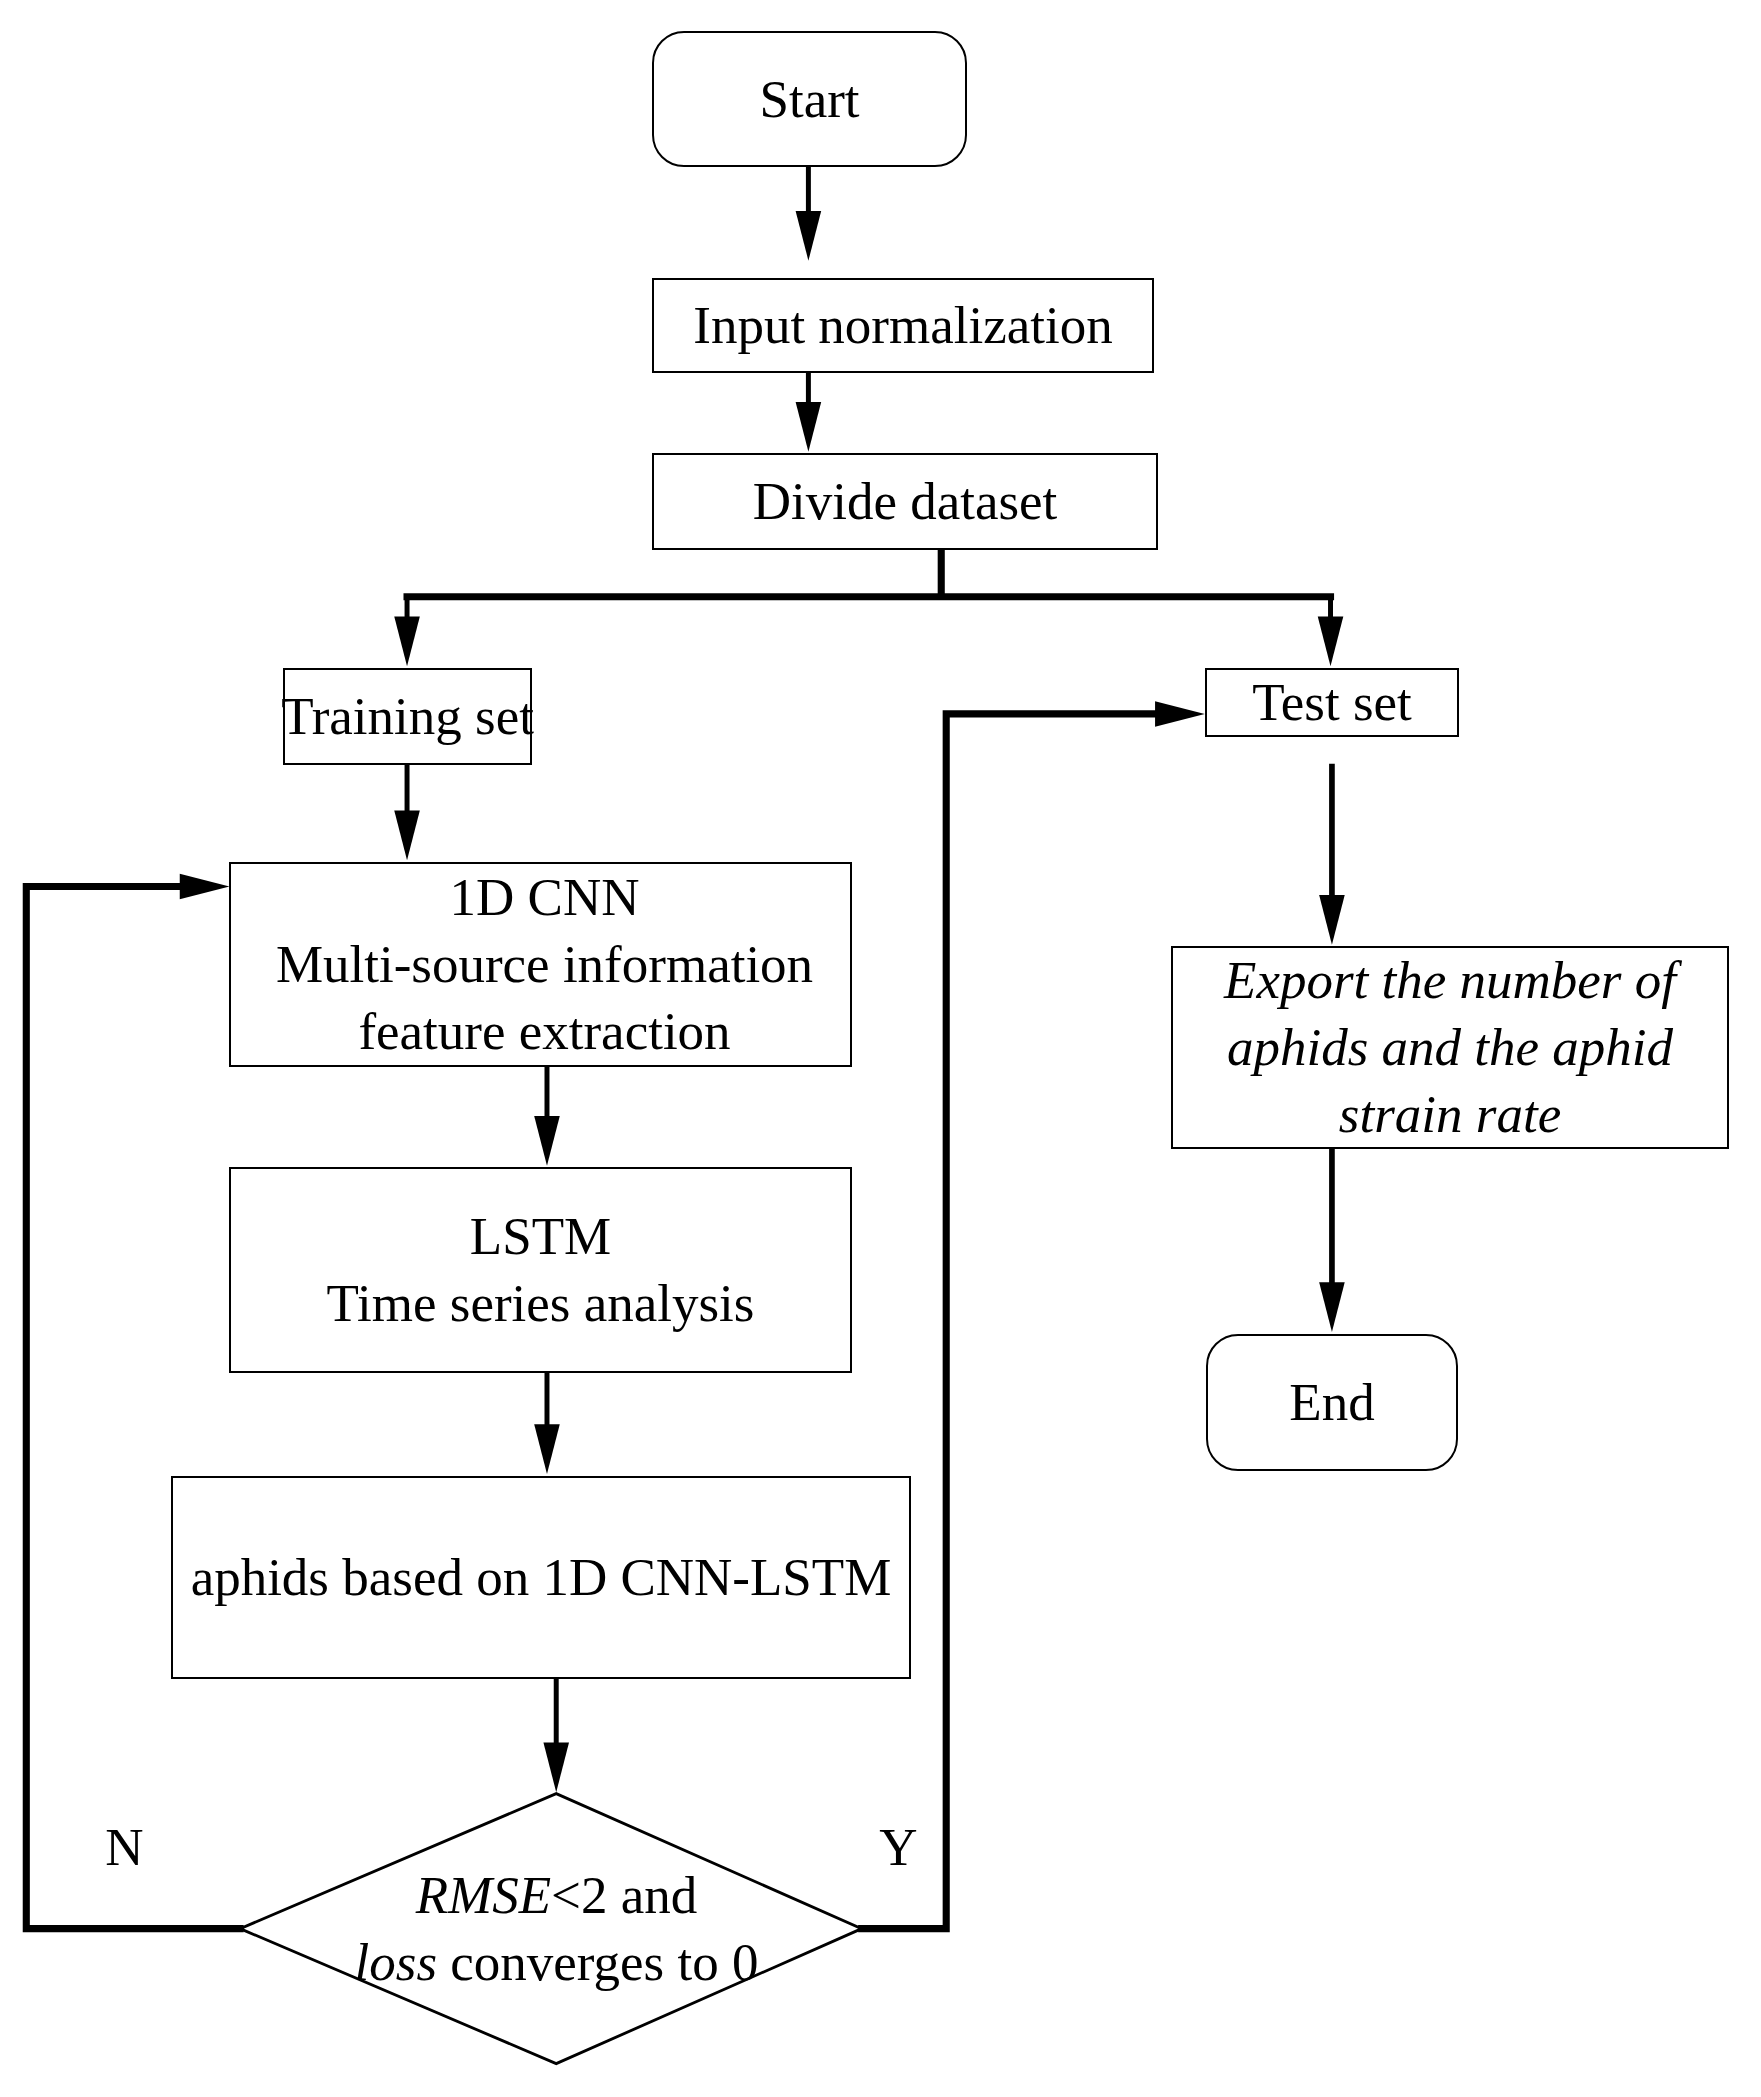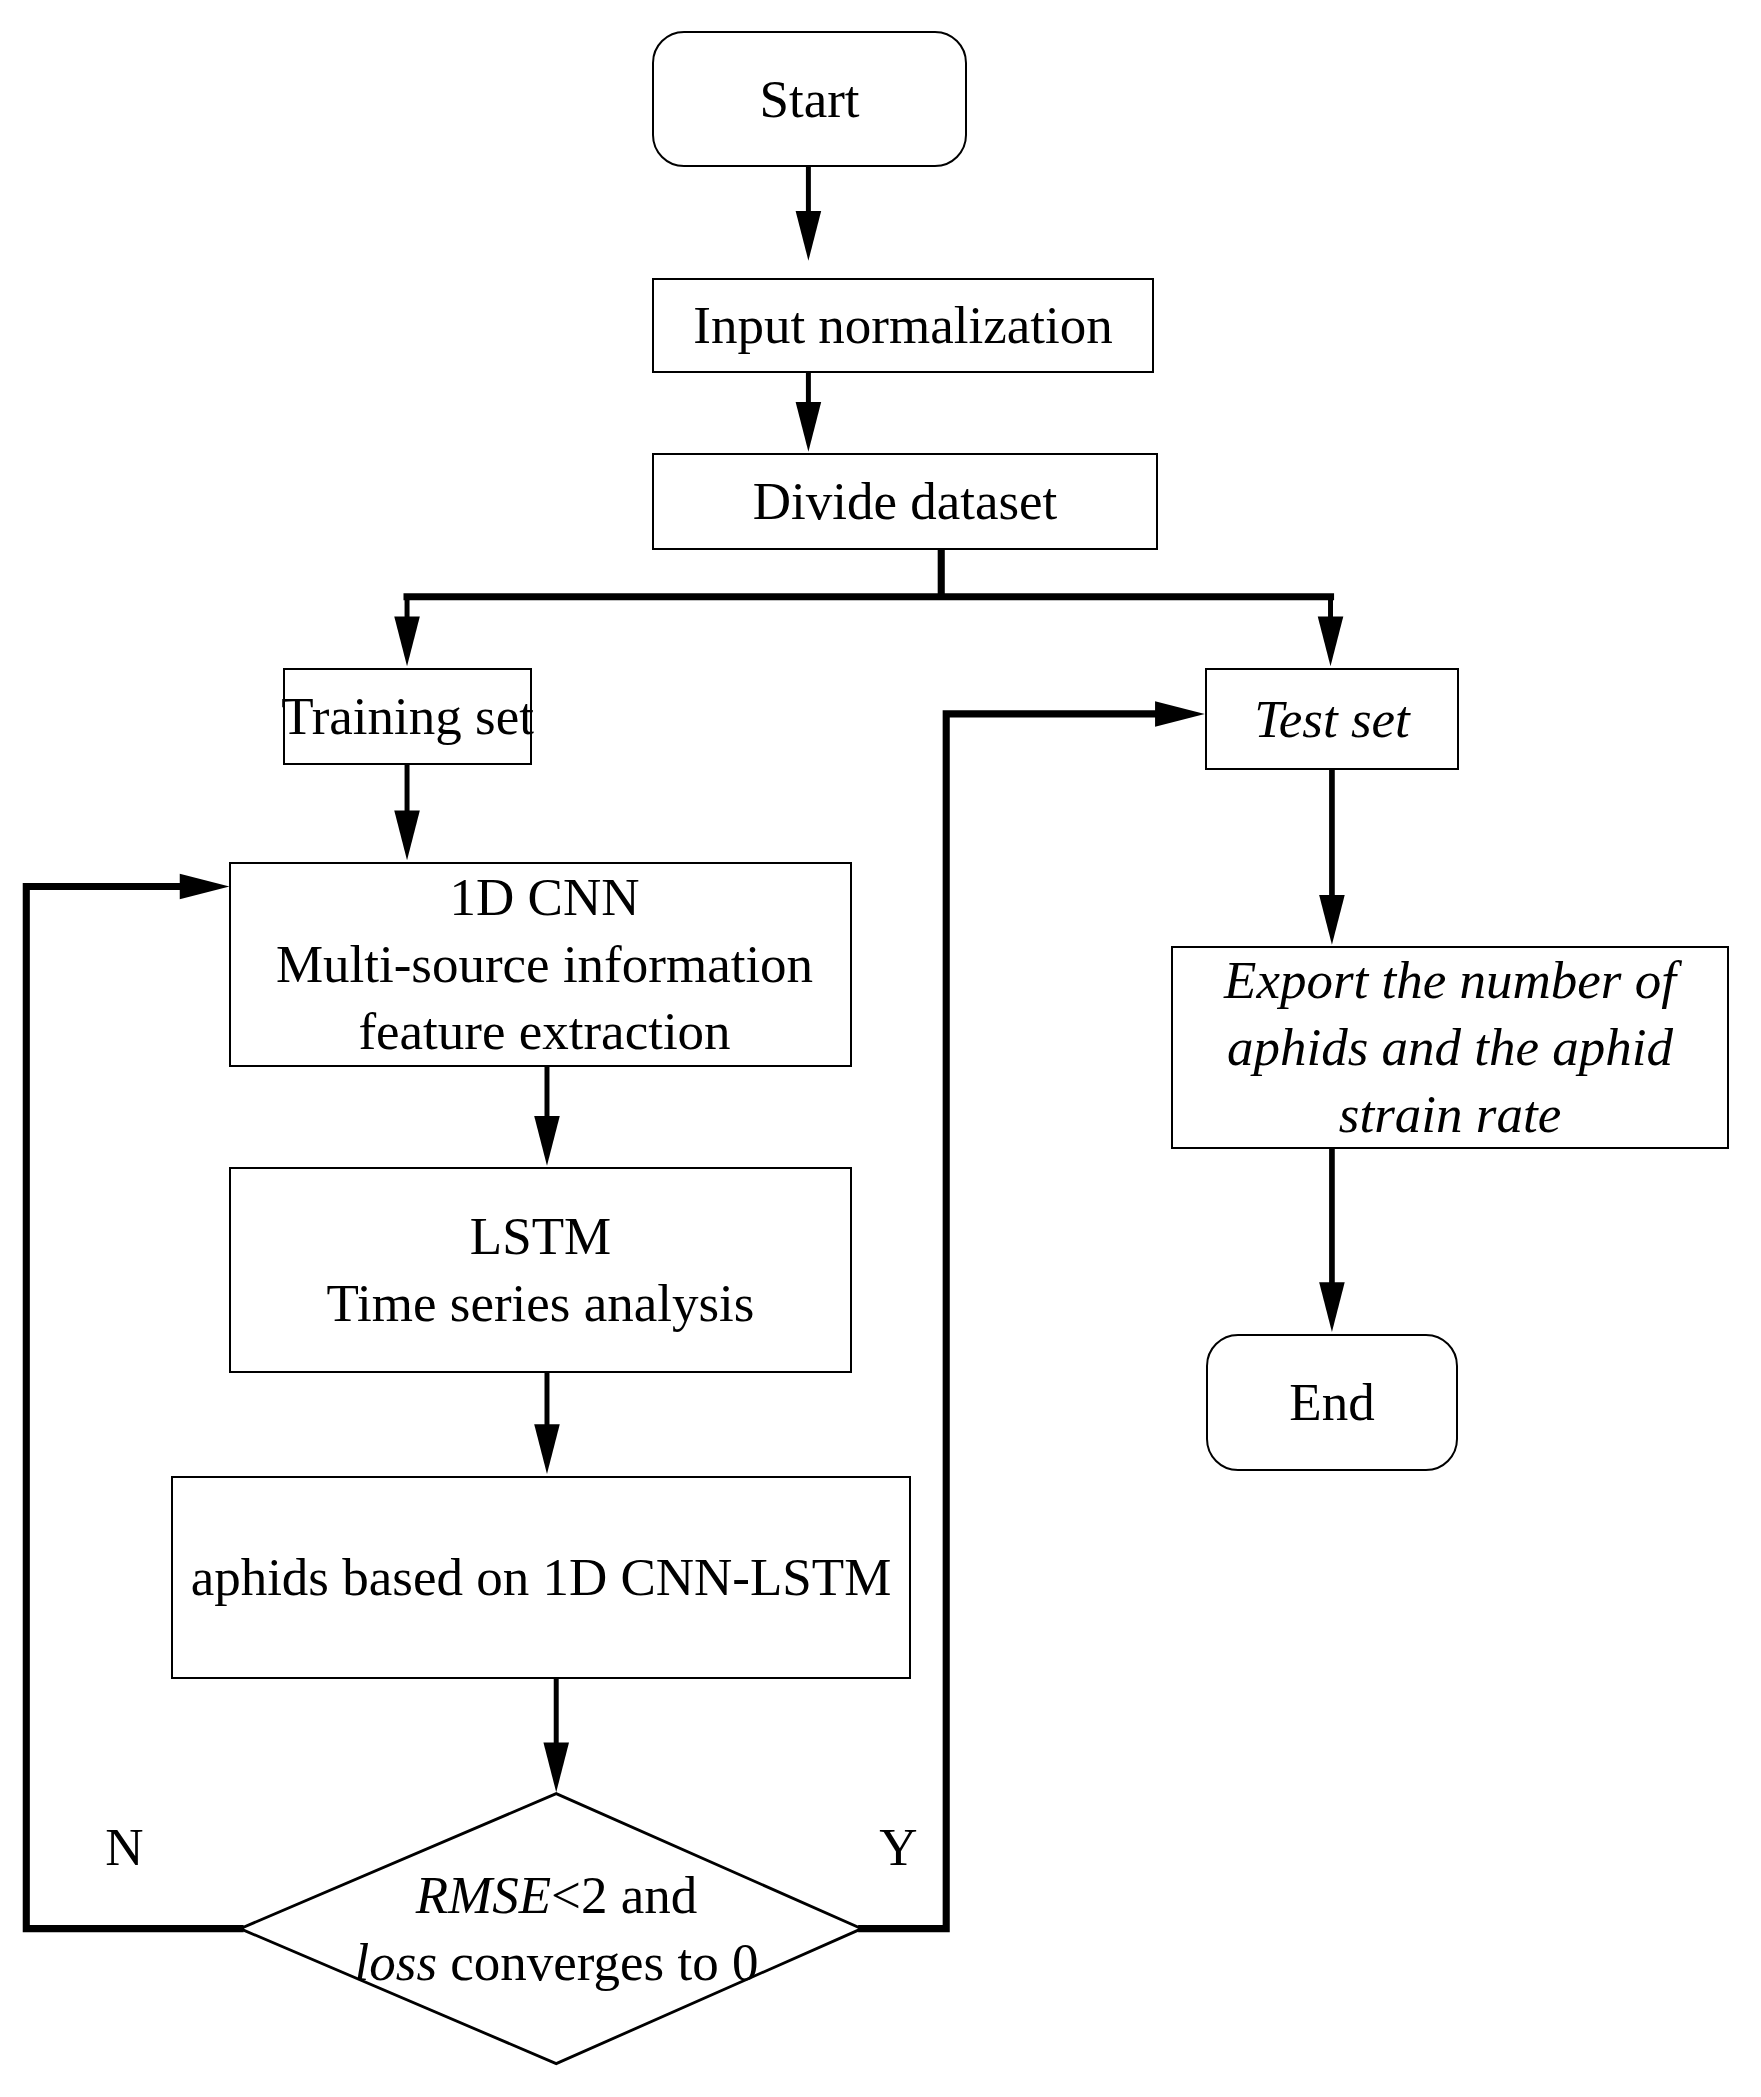--- a/index.html
+++ b/index.html
@@ -39,21 +39,21 @@
     font-size: 53px;
     line-height: 67px;
     white-space: nowrap;
   }
   .it { font-style: italic; }
 
   .n-start    { left: 652px;  top: 31px;   width: 315px;  height: 136px; }
   .n-input    { left: 652px;  top: 262px;  width: 502px;  height: 95px; margin-top: 16px; }
   .n-divide   { left: 652px;  top: 453px;  width: 506px;  height: 97px; }
   .n-training { left: 283px;  top: 668px;  width: 249px;  height: 97px; }
-  .n-test     { left: 1205px; top: 668px;  width: 254px;  height: 102px; font-style: italic; }
+  .n-test     { left: 1205px; top: 668px;  width: 254px;  height: 69px; }
   .n-cnn      { left: 229px;  top: 862px; width: 623px;  height: 205px; padding-left: 8px; }
   .n-lstm     { left: 229px;  top: 1167px; width: 623px;  height: 206px; }
   .n-warning  { left: 171px;  top: 1476px; width: 740px; height: 203px; }
   .n-export   { left: 1171px; top: 946px; width: 558px;  height: 203px; font-style: italic; }
   .n-end      { left: 1206px; top: 1334px; width: 252px;  height: 137px; }
   .n-decision { left: 308px;  top: 1851px; width: 497px;  height: 156px; }
   .lbl-n      { left: 75px;  top: 1812px; width: 99px;  height: 71px; }
   .lbl-y      { left: 849px; top: 1812px; width: 99px;  height: 71px; }
 </style>
 </head>

